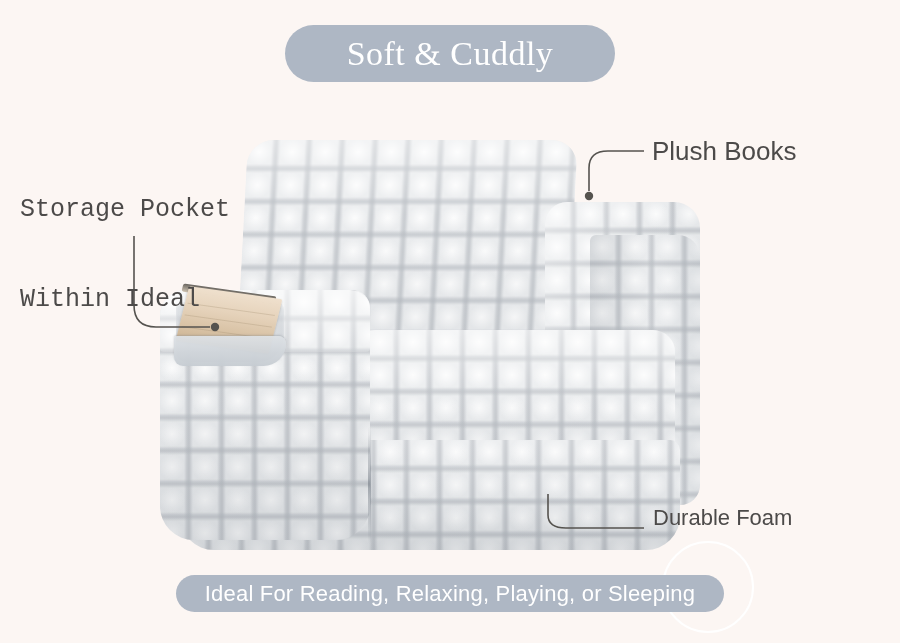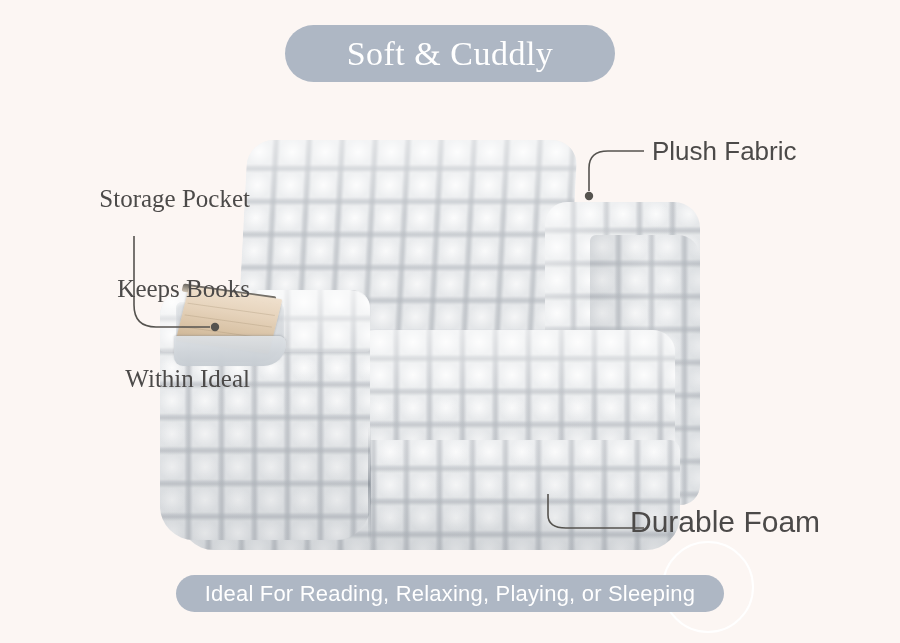--- a/index.html
+++ b/index.html
@@ -51,38 +51,38 @@
   }
 
   
   .callout-label {
     position: absolute;
     color: #4c4a49;
     white-space: pre;
   }
   #label-storage {
     left: 20px;
-    top: 124px;
+    top: 135px;
     width: 230px;
-    text-align: right;
-    font-family: Liberation Serif, serif;
+    text-align: left;
+    font-family: Liberation Mono, monospace;
     font-size: 25px;
     line-height: 30px;
   }
   #label-plush {
     left: 652px;
     top: 136px;
     font-family: "Liberation Sans", sans-serif;
     font-size: 26px;
   }
   #label-foam {
-    left: 630px;
+    left: 653px;
     top: 505px;
     font-family: "Liberation Sans", sans-serif;
-    font-size: 30px;
+    font-size: 22px;
   }
 
   
   #leaders {
     position: absolute;
     left: 0;
     top: 0;
     width: 900px;
     height: 643px;
     pointer-events: none;
@@ -366,25 +366,24 @@
     <circle cx="215" cy="327" r="4.2" fill="#55534f"></circle>
 
     <circle cx="589" cy="196" r="4.2" fill="#55534f"></circle>
     <path d="M589,191 L589,168 Q589,151 608,151 L644,151" fill="none" stroke="#55534f" stroke-width="1.6"></path>
 
     <path d="M548,494 L548,515 Q548,528 566,528 L644,528" fill="none" stroke="#55534f" stroke-width="1.6"></path>
   </svg>
 
   <div class="callout-label" id="label-storage">
     <div>Storage Pocket</div>
-    <div>Keeps Books</div>
     <div>Within Ideal</div>
   </div>
 
-  <div class="callout-label" id="label-plush">Plush Fabric</div>
+  <div class="callout-label" id="label-plush">Plush Books</div>
 
   <div class="callout-label" id="label-foam">Durable Foam</div>
 
   <div class="pill" id="footer-pill">
     <span>Ideal For Reading, Relaxing, Playing, or Sleeping</span>
   </div>
 
 </div>
 
 </body></html>

